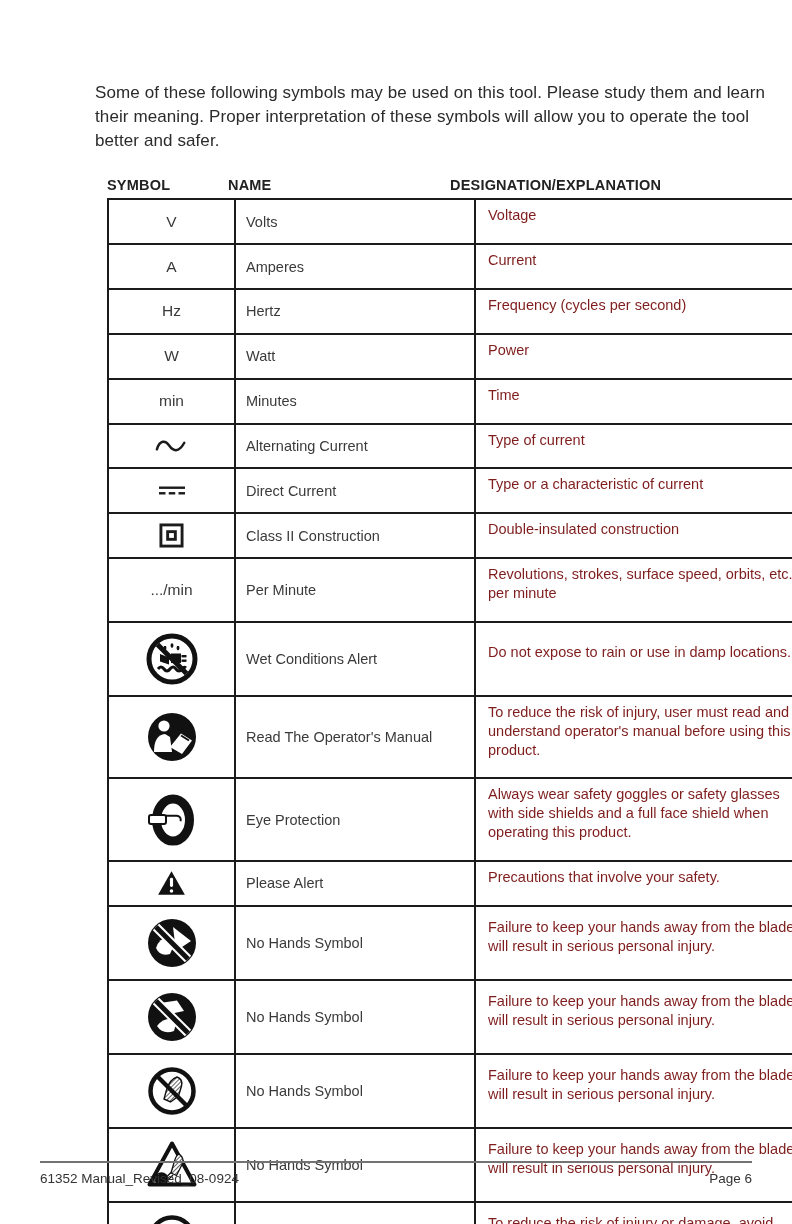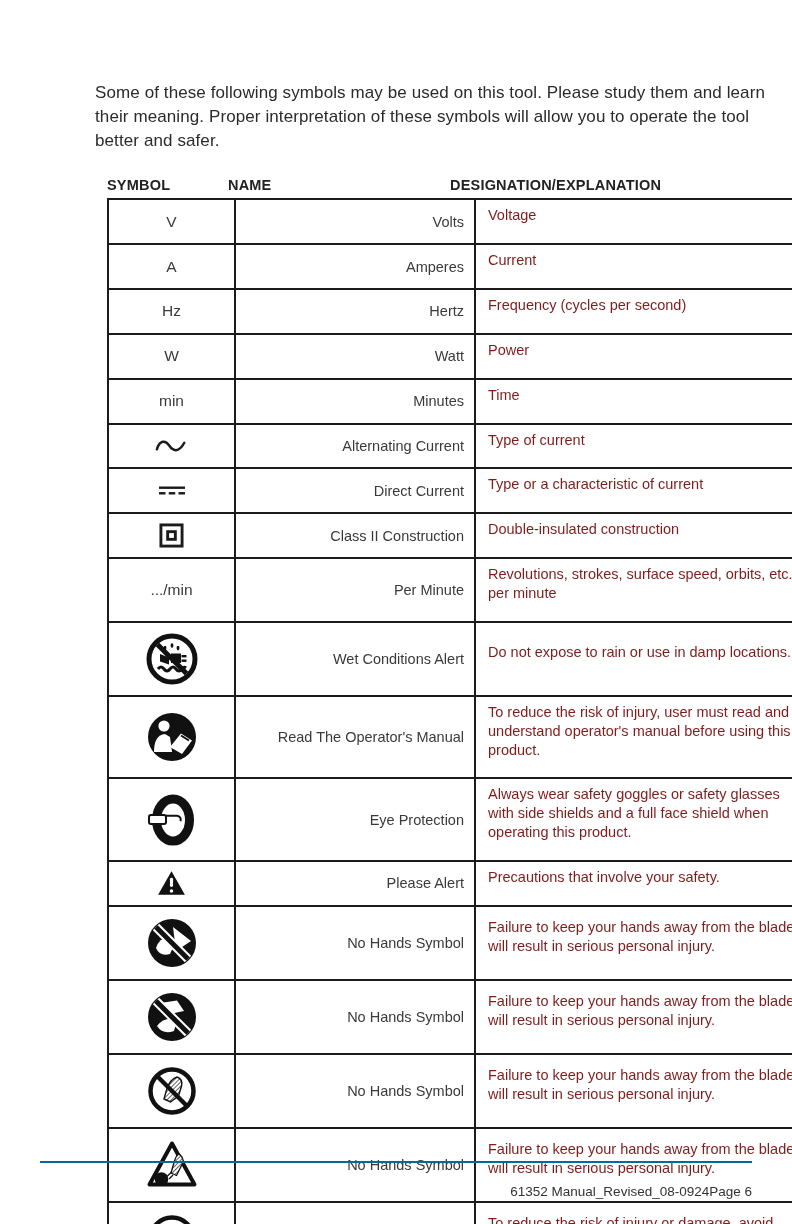--- a/index.html
+++ b/index.html
@@ -21,28 +21,28 @@
   .table-head span { text-align:left; letter-spacing:0.2px; }
   table.symbols {
     border-collapse:collapse; table-layout:fixed; width:666px;
   }
   table.symbols td {
     border:2px solid #1b1b1b; vertical-align:middle;
   }
   tr.sym-row { height:34px; }
   td.cell-symbol { width:117px; text-align:center; padding:4px 4px; font-size:15.5px; color:#3a3a3a; }
   td.cell-symbol .sym-text { font-family:"Liberation Sans","DejaVu Sans",sans-serif; }
-  td.cell-name  { width:218px; text-align:right; padding:4px 10px; font-size:14.5px; color:#3a3a3a; }
+  td.cell-name  { width:218px; text-align:left; padding:4px 10px; font-size:14.5px; color:#3a3a3a; }
   td.cell-expl  { width:317px; text-align:left; padding:6px 10px 18px 12px; font-size:14.5px; color:#7f1d1d; line-height:1.3; }
   td.cell-symbol svg { display:block; margin:0 auto; }
   td.cell-symbol .big-icon { padding:6px 0; }
   .footer {
     position:absolute; left:40px; right:40px; top:1161px;
-    border-top:2px solid #0369a1; padding-top:21px;
-    display:flex; justify-content:flex-end;
+    border-top:2px solid #737373; padding-top:8px;
+    display:flex; justify-content:space-between;
     font-size:13.5px; color:#333;
   }
 </style>
 </head>
 <body>
 
 <div class="page">
   <p class="intro">Some of these following symbols may be used on this tool. Please study them and learn their meaning. Proper interpretation of these symbols will allow you to operate the tool better and safer.</p>
 
   <div class="table-wrap">

